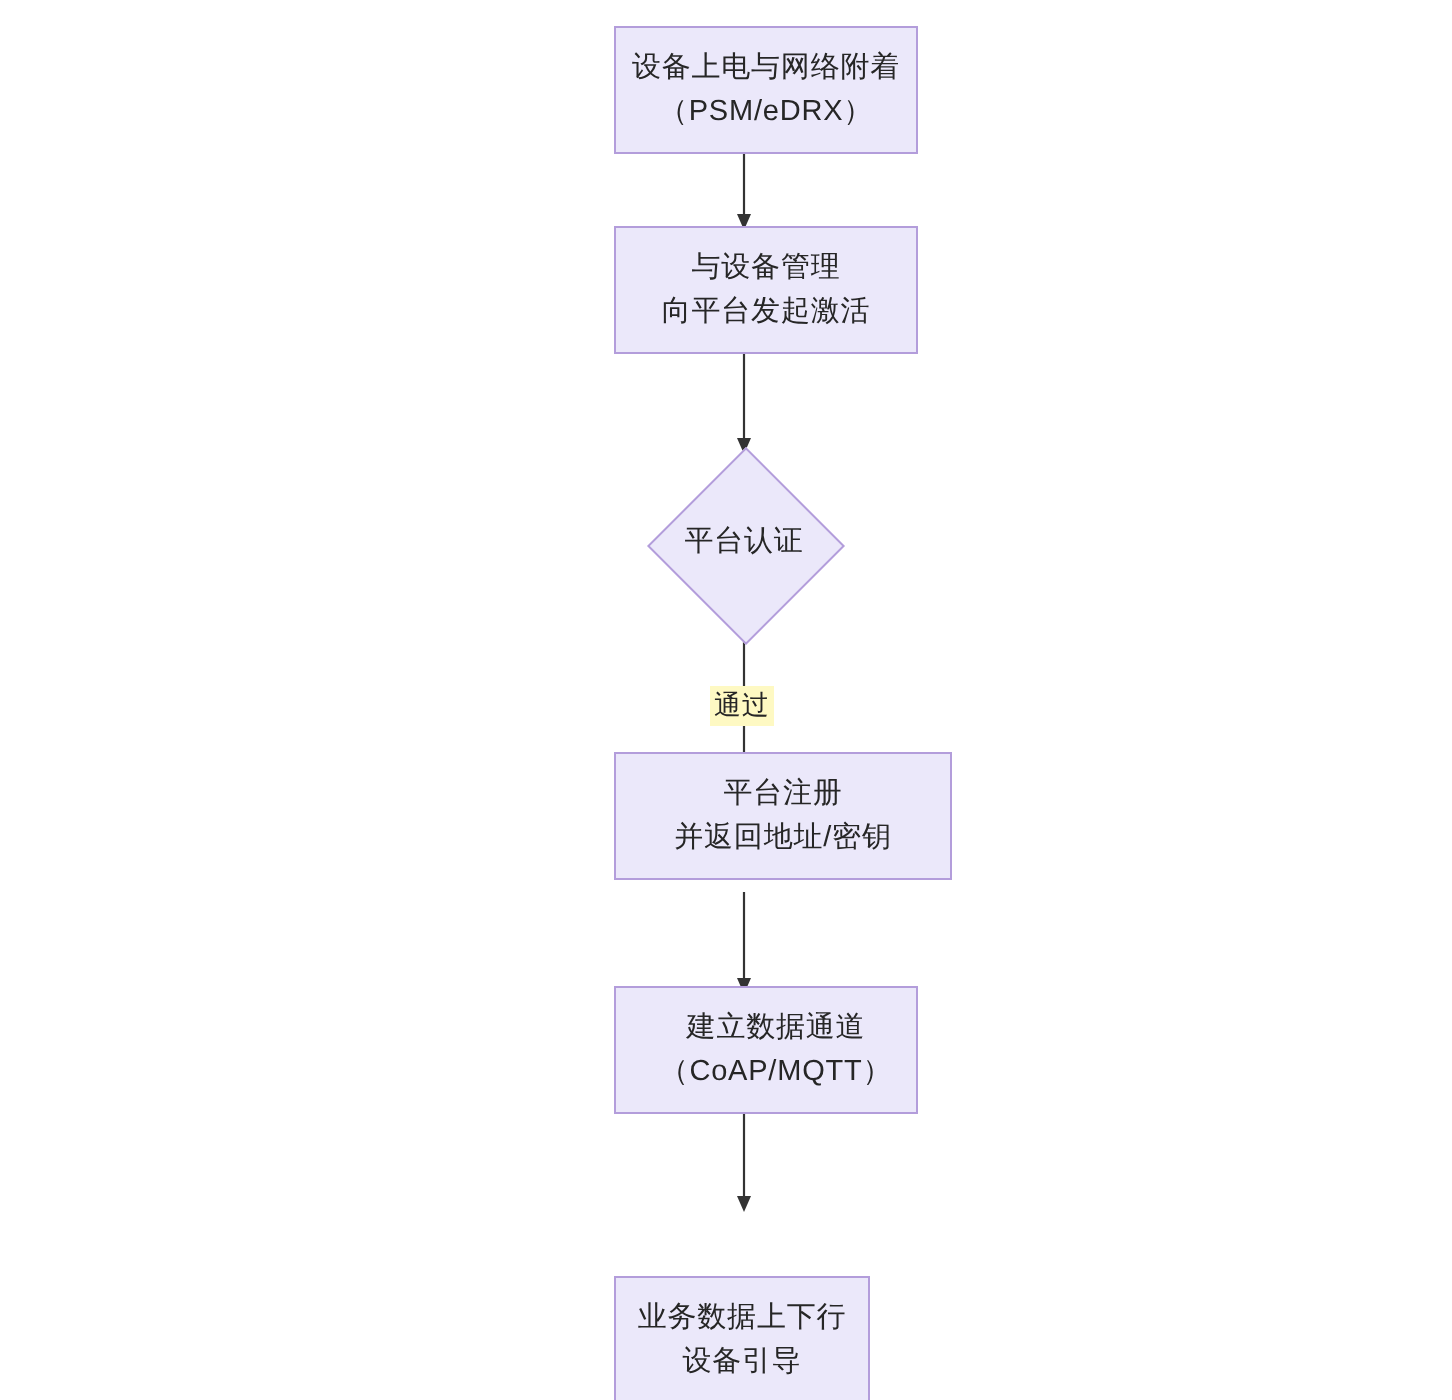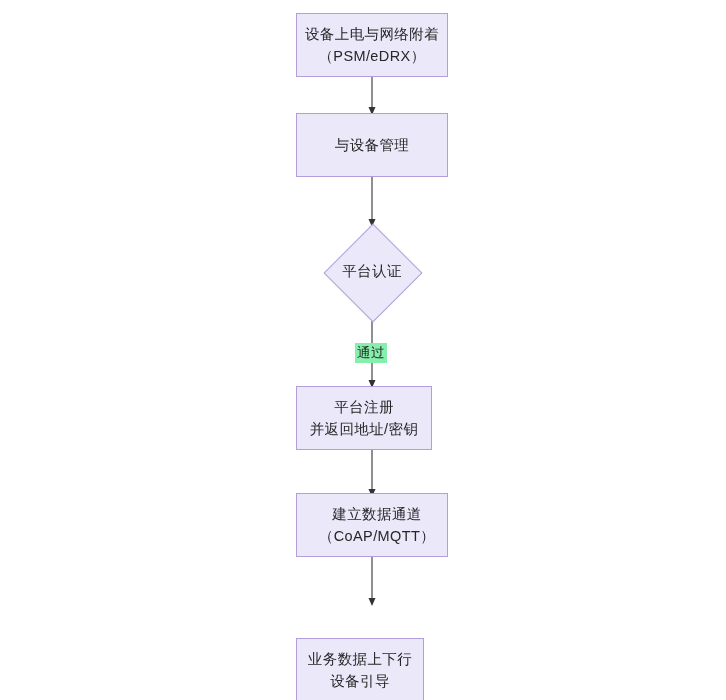--- a/index.html
+++ b/index.html
@@ -26,20 +26,21 @@
     flex-direction: column;
     align-items: center;
     justify-content: center;
     background: #ebe8fa;
     border: 1.4px solid #b39ddb;
     color: #262626;
     font-size: 14.5px;
     line-height: 1.55;
     text-align: center;
     letter-spacing: 0.4px;
+    margin-left: 11px;
   }
   .node .line {
     display: block;
     white-space: nowrap;
   }
   .diamond-wrap {
     position: absolute;
     display: flex;
     align-items: center;
     justify-content: center;
@@ -64,21 +65,21 @@
     line-height: 1.5;
     letter-spacing: 0.4px;
     white-space: nowrap;
   }
   .edge {
     position: absolute;
     overflow: visible;
   }
   .edge-label {
     position: absolute;
-    background: #86efac;
+    background: #fef9c3;
     color: #262626;
     font-size: 13.5px;
     line-height: 1.3;
     padding: 1px 2px;
     white-space: nowrap;
     letter-spacing: 0.4px;
   }
 </style>
 </head>
 <body>
@@ -112,28 +113,29 @@
 
   <div class="edge-label" style="left:355px; top:343px;">通过</div>
 
   <div class="node" style="left:296px; top:13px; width:152px; height:64px;">
     <span class="line">设备上电与网络附着</span>
     <span class="line">（PSM/eDRX）</span>
   </div>
 
   <div class="node" style="left:296px; top:113px; width:152px; height:64px;">
     <span class="line">与设备管理</span>
+    <span class="line">向平台发起激活</span>
   </div>
 
   <div class="diamond-wrap" style="left:324px; top:224px; width:96px; height:96px;">
     <div class="diamond-shape"></div>
     <span class="diamond-label">平台认证</span>
   </div>
 
-  <div class="node" style="left:296px; top:386px; width:136px; height:64px;">
+  <div class="node" style="left:296px; top:376px; width:169px; height:64px;">
     <span class="line">平台注册</span>
     <span class="line">并返回地址/密钥</span>
   </div>
 
   <div class="node" style="left:296px; top:493px; width:152px; height:64px;padding-left:10px;">
     <span class="line">建立数据通道</span>
     <span class="line">（CoAP/MQTT）</span>
   </div>
 
   <div class="node" style="left:296px; top:638px; width:128px; height:64px;">

